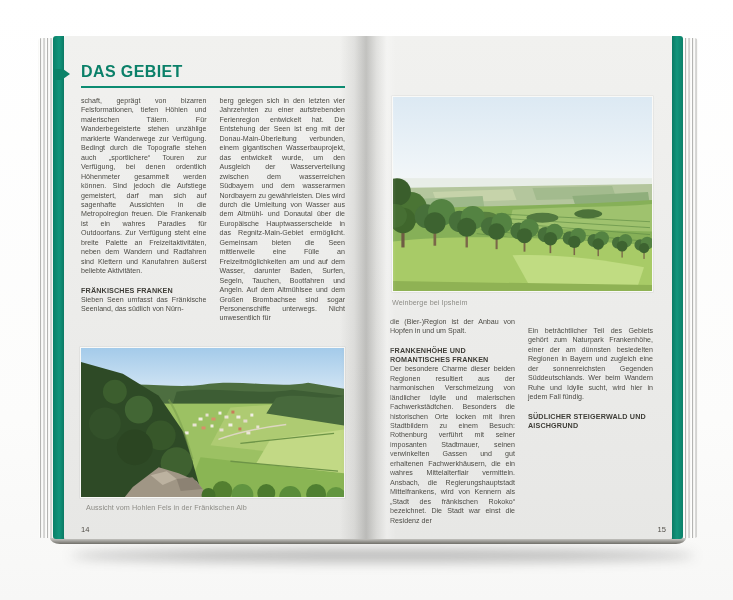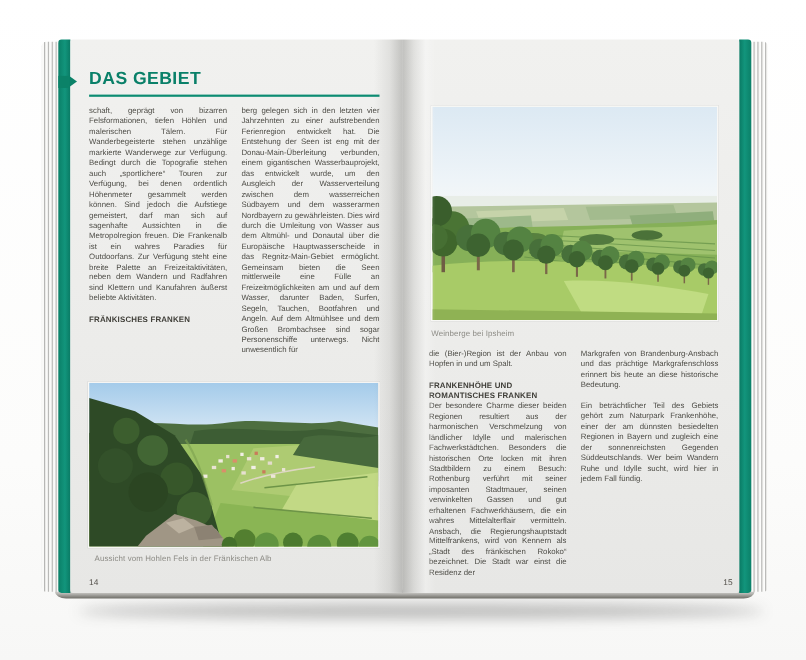--- a/index.html
+++ b/index.html
@@ -112,20 +112,21 @@
 
     <div class="page left-page">
       <span class="arrow-marker"></span>
       <h1 class="section-title">DAS GEBIET</h1>
       <div class="header-rule"></div>
 
       <div class="cols lp-cols">
         <div class="col">
           <p>schaft, geprägt von bizarren Felsformationen, tiefen Höhlen und malerischen Tälern. Für Wanderbegeisterte stehen unzählige markierte Wanderwege zur Verfügung. Bedingt durch die Topografie stehen auch „sportlichere“ Touren zur Verfügung, bei denen ordentlich Höhenmeter gesammelt werden können. Sind jedoch die Aufstiege gemeistert, darf man sich auf sagenhafte Aussichten in die Metropolregion freuen. Die Frankenalb ist ein wahres Paradies für Outdoorfans. Zur Verfügung steht eine breite Palette an Freizeitaktivitäten, neben dem Wandern und Radfahren sind Klettern und Kanufahren äußerst beliebte Aktivitäten.</p>
           <h2>FRÄNKISCHES FRANKEN</h2>
+          <p>Sieben Seen umfasst das Fränkische Seenland, das südlich von Nürn-</p>
         </div>
         <div class="col">
           <p>berg gelegen sich in den letzten vier Jahrzehnten zu einer aufstrebenden Ferienregion entwickelt hat. Die Entstehung der Seen ist eng mit der Donau-Main-Überleitung verbunden, einem gigantischen Wasserbauprojekt, das entwickelt wurde, um den Ausgleich der Wasserverteilung zwischen dem wasserreichen Südbayern und dem wasserarmen Nordbayern zu gewährleisten. Dies wird durch die Umleitung von Wasser aus dem Altmühl- und Donautal über die Europäische Hauptwasserscheide in das Regnitz-Main-Gebiet ermöglicht. Gemeinsam bieten die Seen mittlerweile eine Fülle an Freizeitmöglichkeiten am und auf dem Wasser, darunter Baden, Surfen, Segeln, Tauchen, Bootfahren und Angeln. Auf dem Altmühlsee und dem Großen Brombachsee sind sogar Personenschiffe unterwegs. Nicht unwesentlich für</p>
         </div>
       </div>
 
       <figure class="photo photo-left">
         <svg viewBox="0 0 264 150" preserveAspectRatio="none">
           <defs>
             <linearGradient id="lsky" x1="0" y1="0" x2="0" y2="1">
@@ -299,21 +300,21 @@
       </figure>
       <figcaption class="caption cap-right">Weinberge bei Ipsheim</figcaption>
 
       <div class="cols rp-cols">
         <div class="col">
           <p>die (Bier-)Region ist der Anbau von Hopfen in und um Spalt.</p>
           <h2>FRANKENHÖHE UND ROMANTISCHES FRANKEN</h2>
           <p>Der besondere Charme dieser beiden Regionen resultiert aus der harmonischen Verschmelzung von ländlicher Idylle und malerischen Fachwerkstädtchen. Besonders die historischen Orte locken mit ihren Stadtbildern zu einem Besuch: Rothenburg verführt mit seiner imposanten Stadtmauer, seinen verwinkelten Gassen und gut erhaltenen Fachwerkhäusern, die ein wahres Mittelalterflair vermitteln. Ansbach, die Regierungshauptstadt Mittelfrankens, wird von Kennern als „Stadt des fränkischen Rokoko“ bezeichnet. Die Stadt war einst die Residenz der</p>
         </div>
         <div class="col">
-          <p>Markgrafen von Brandenburg-Ansbach und das prächtige Markgrafenschloss erinnert bis heute an diese historische Bedeutung.</p>
           <p class="gap">Ein beträchtlicher Teil des Gebiets gehört zum Naturpark Frankenhöhe, einer der am dünnsten besiedelten Regionen in Bayern und zugleich eine der sonnenreichsten Gegenden Süddeutschlands. Wer beim Wandern Ruhe und Idylle sucht, wird hier in jedem Fall fündig.</p>
+          <h2>SÜDLICHER STEIGERWALD UND AISCHGRUND</h2>
         </div>
       </div>
 
       <div class="pagenum pn-right">15</div>
     </div>
   </div>
 </div>
 
 </body></html>

